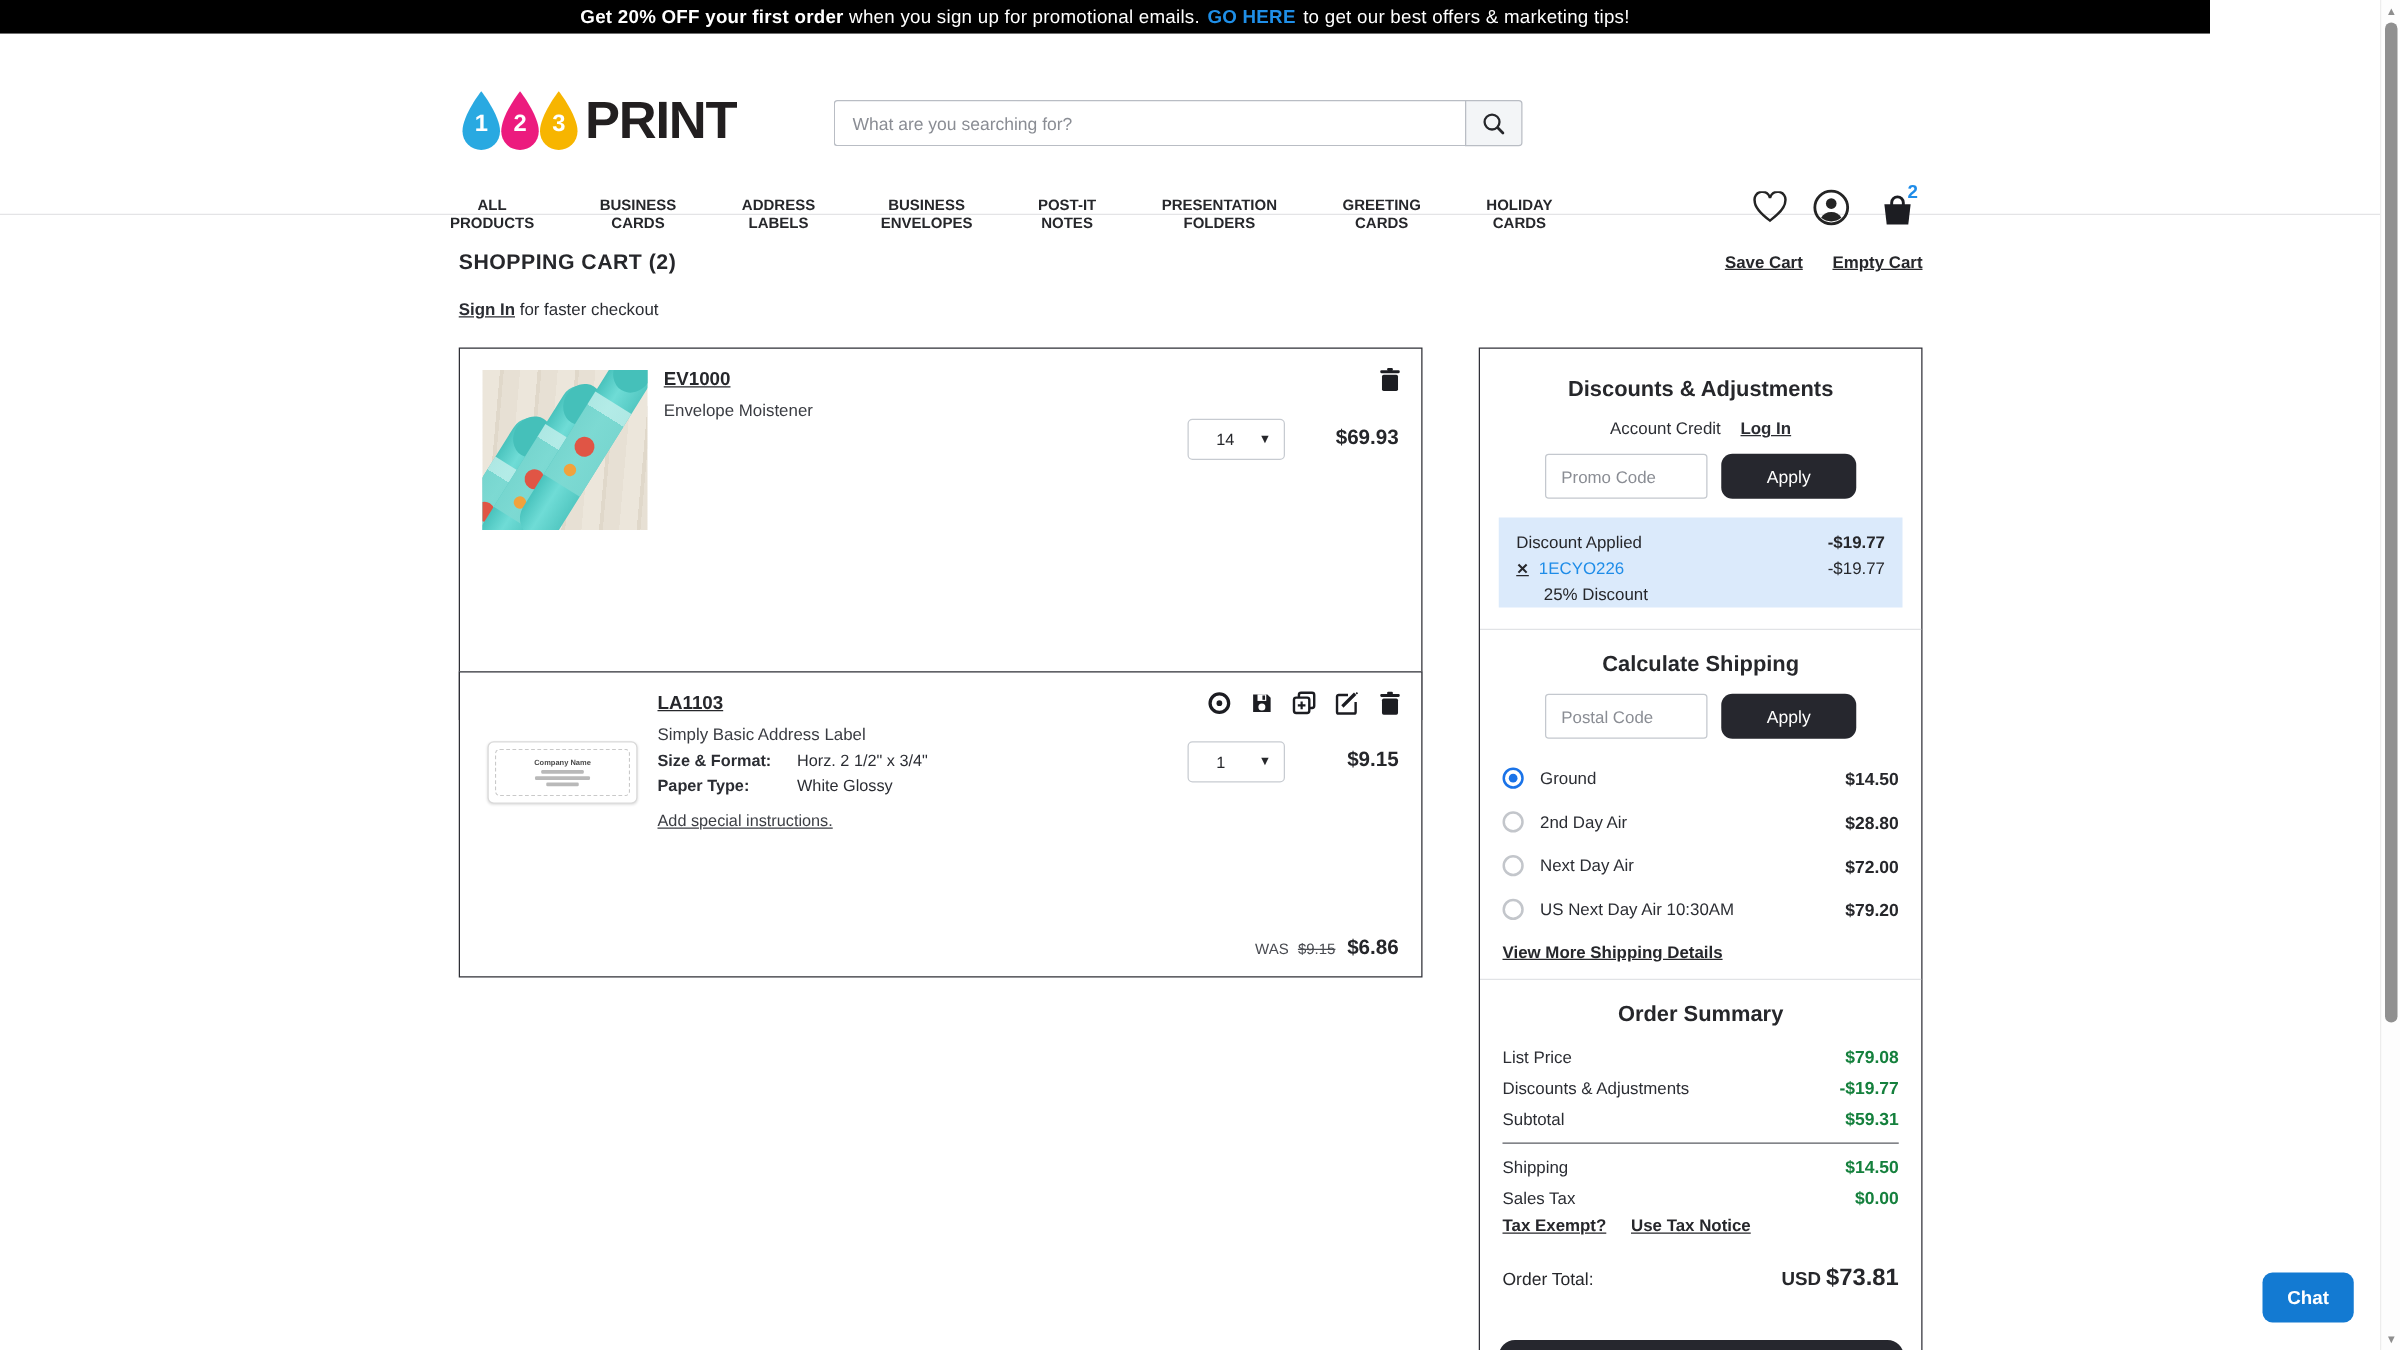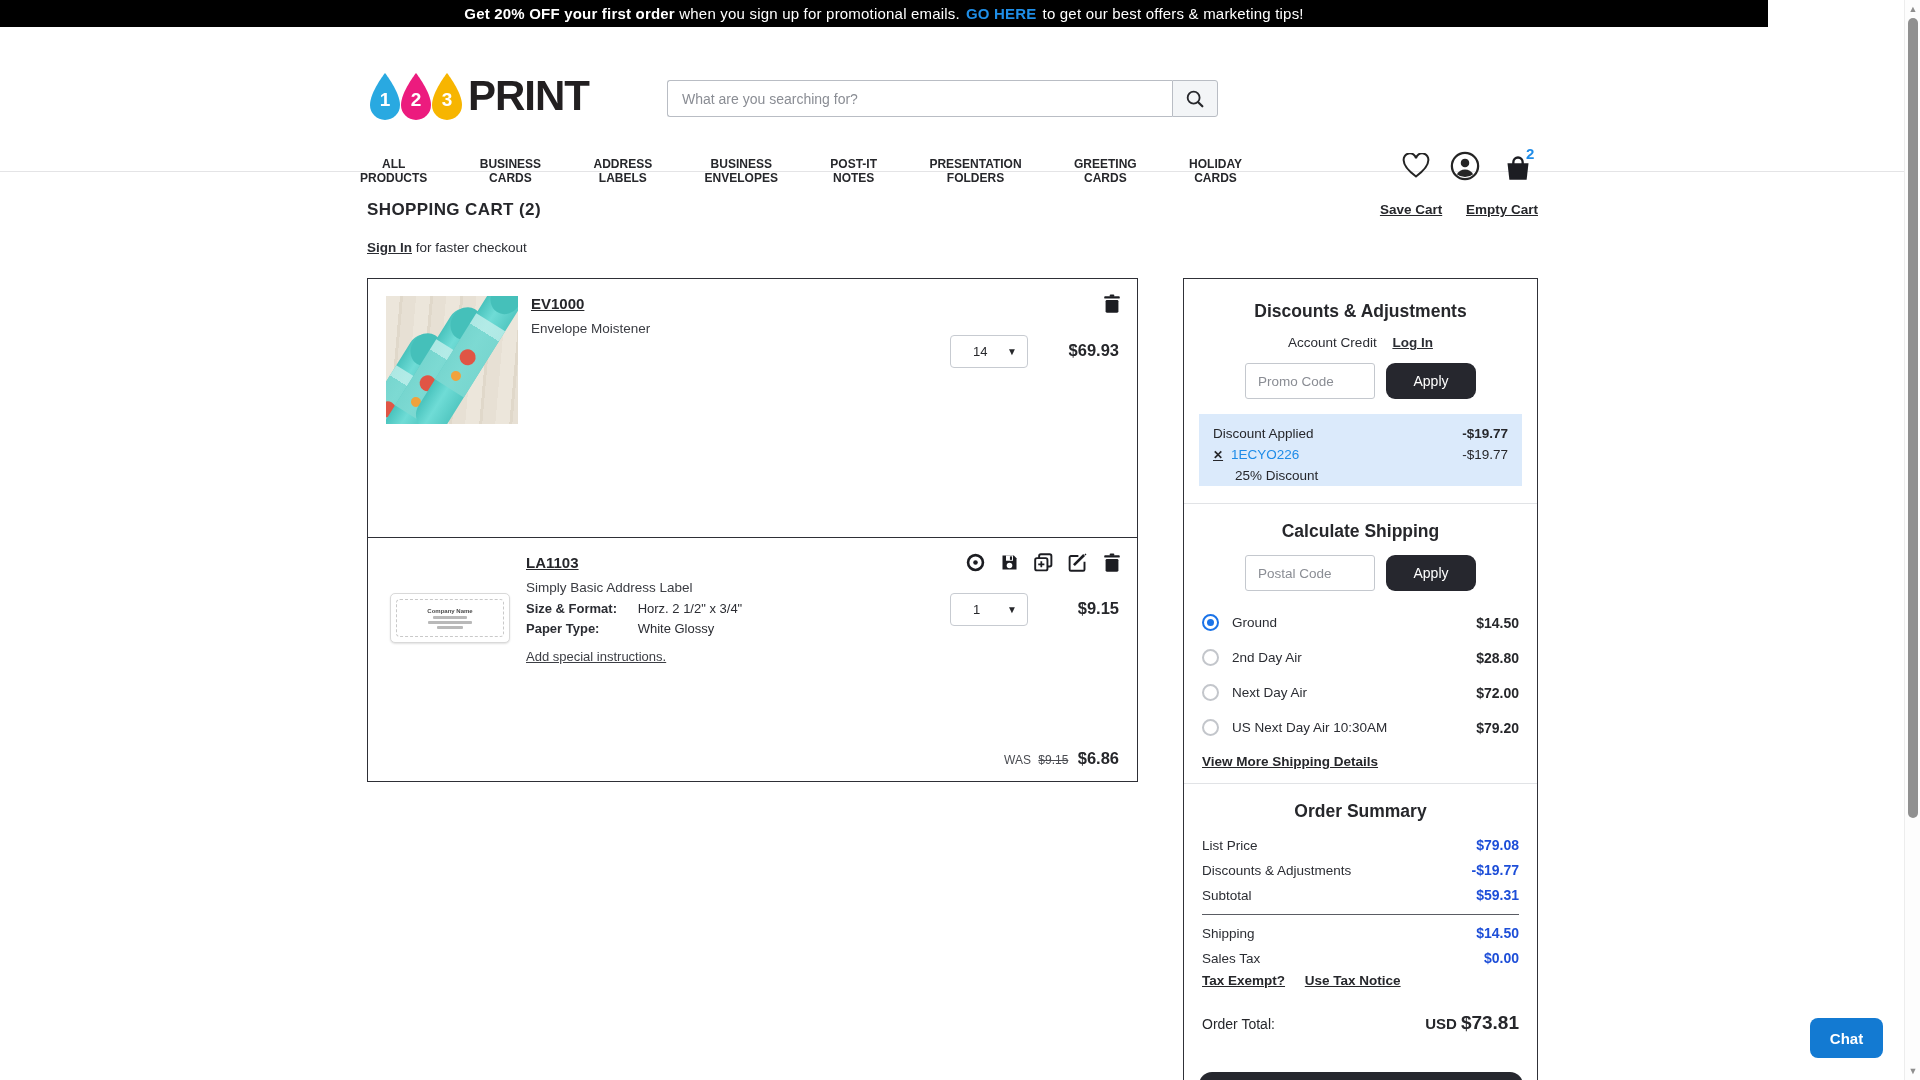--- a/index.html
+++ b/index.html
@@ -90,41 +90,41 @@
   
   .panel { position:absolute; left:1183px; top:278px; width:355px; height:830px;
            background:#fff; border:1px solid #303138; }
   .p-title { text-align:center; font-size:17.5px; font-weight:700; }
   .credit-row { text-align:center; font-size:13.5px; margin-top:13px; color:#2b2d33; }
   .credit-row .lnk { text-decoration:underline; font-weight:600; margin-left:12px; cursor:pointer; }
   .code-row { display:flex; justify-content:center; gap:11px; margin-top:13px; }
   .code-input { width:130px; height:36px; border:1px solid #c4c8ce; border-radius:3px; padding:0 12px;
                 font-size:13.5px; color:#3a3c42; font-family:"Liberation Sans", sans-serif; outline:none; }
   .code-input::placeholder { color:#8a8d94; }
-  .apply-btn { width:90px; height:36px; background:#26272e; color:#fff; border:none; border-radius:9px;
+  .apply-btn { width:108px; height:36px; background:#26272e; color:#fff; border:none; border-radius:9px;
                font-size:14px; font-family:"Liberation Sans", sans-serif; cursor:pointer; }
   .discount-box { margin:15px 15px 0 15px; background:#dbeafb; padding:9px 14px 0 14px; font-size:13.5px; }
   .d-row { display:flex; justify-content:space-between; line-height:21px; }
   .d-amt-b { font-weight:700; }
   .d-code { color:#1e8ce8; cursor:pointer; }
   .d-x { font-weight:700; text-decoration:underline; margin-right:8px; cursor:pointer; font-size:12px; }
   .d-sub { margin-left:22px; line-height:20px; }
   .divider { height:1px; background:#e1e3e6; margin-top:17px; }
   .ship-list { margin-top:14px; }
   .ship-row { display:flex; align-items:center; height:35px; padding:0 18px; font-size:13.5px; color:#2b2d33; }
   .radio { width:17px; height:17px; border-radius:50%; border:2px solid #c3c6cb; margin-right:13px; flex:none;
            position:relative; cursor:pointer; background:#fff; }
   .ship-row.selected .radio { border-color:#1a73e8; }
   .ship-row.selected .radio:after { content:""; position:absolute; left:3px; top:3px; width:7px; height:7px;
            border-radius:50%; background:#1a73e8; }
   .ship-price { margin-left:auto; font-weight:700; font-size:14px; color:#26272b; }
   .ship-more { margin:9px 0 0 18px; font-size:13.5px; font-weight:600; text-decoration:underline; cursor:pointer; }
   .sum-row { display:flex; justify-content:space-between; padding:0 18px; line-height:25px;
              font-size:13.5px; color:#2b2d33; }
-  .sum-row .v { font-weight:700; font-size:14px; color:#1d4ed8; }
+  .sum-row .v { font-weight:700; font-size:14px; color:#15803d; }
   .sum-div { height:1px; background:#5a5c63; margin:6px 18px 6px 18px; }
   .tax-links { padding:2px 18px; font-size:13.5px; font-weight:600; }
   .tax-links span { text-decoration:underline; cursor:pointer; }
   .tax-links .gap { margin-left:16px; }
   .total-row { display:flex; justify-content:space-between; align-items:baseline; padding:0 18px; margin-top:22px; }
   .total-row .tl { font-size:14px; }
   .total-row .tv { font-weight:700; font-size:15px; }
   .total-row .tv b { font-size:19px; margin-left:4px; }
   .checkout-btn { position:absolute; left:15px; top:793px; width:324px; height:40px;
                   background:#26272e; border:none; border-radius:13px; cursor:pointer; }

